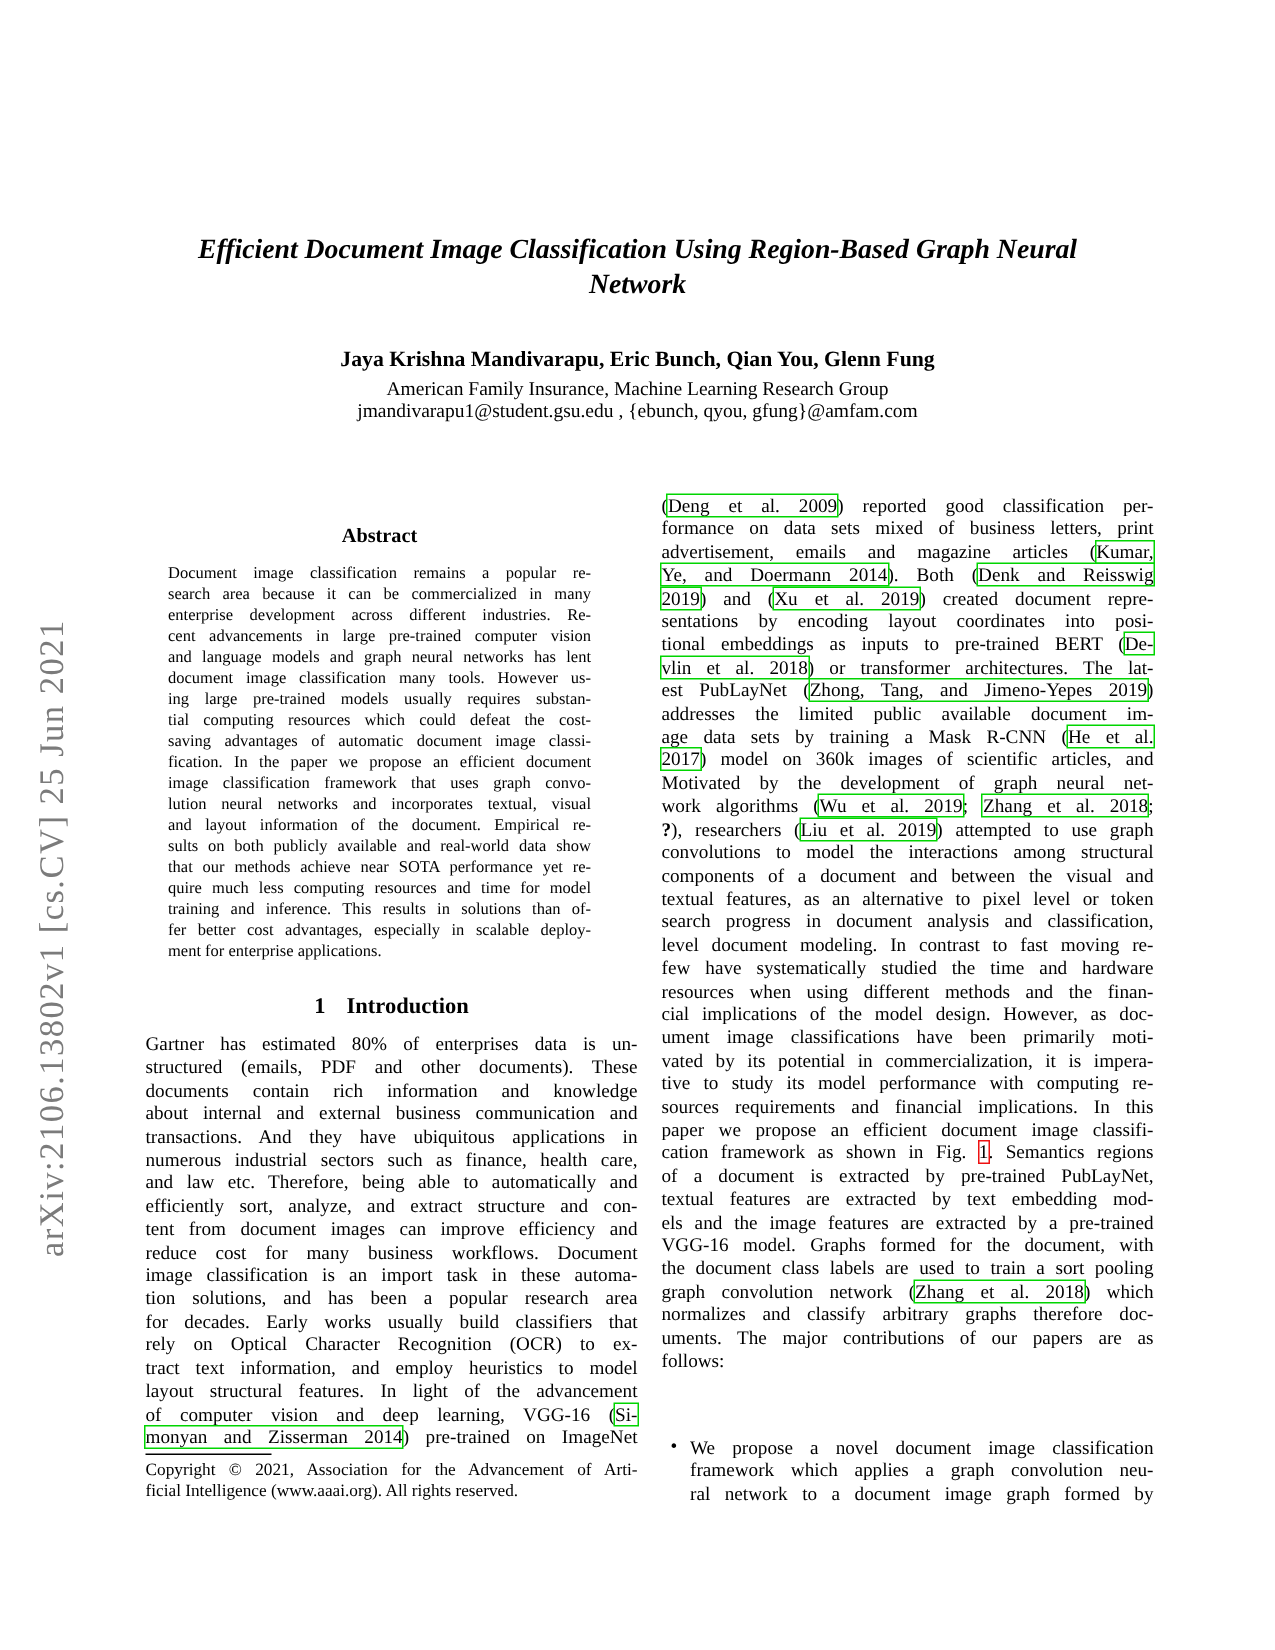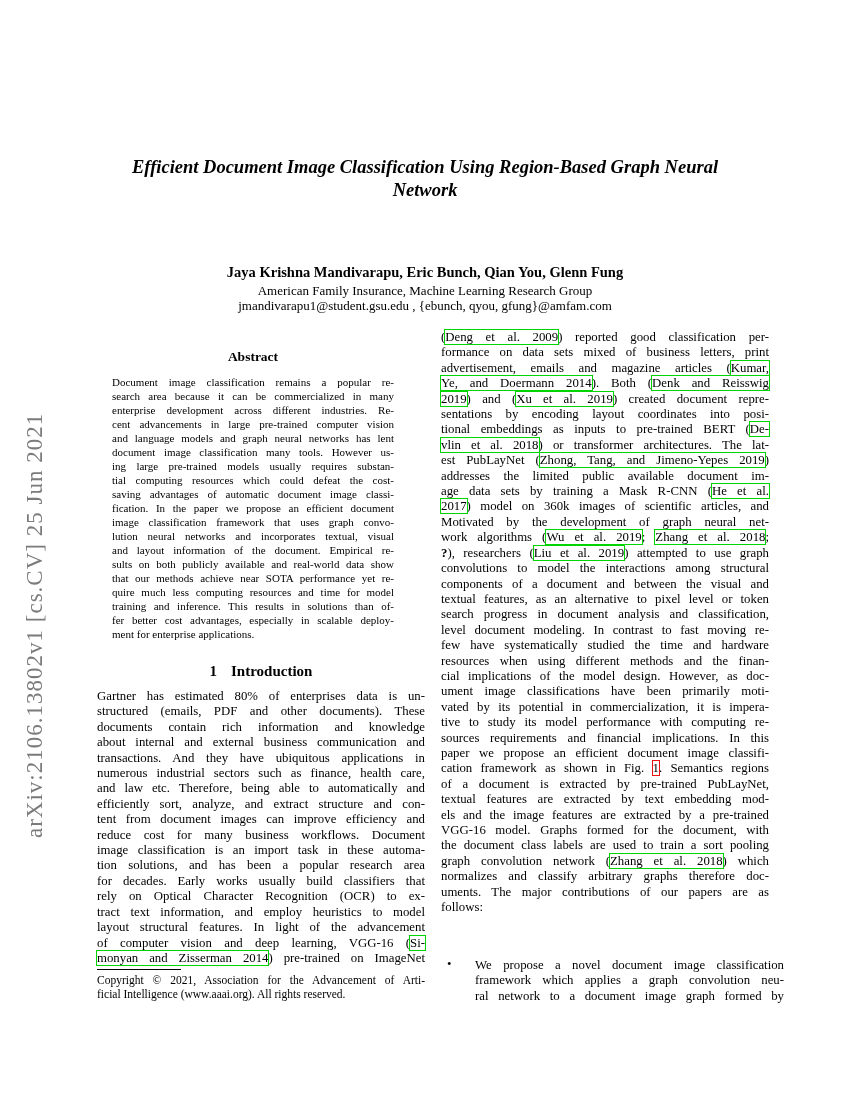--- a/index.html
+++ b/index.html
@@ -28,21 +28,21 @@
   .center-lines .line { text-align: center; text-align-last: center; }
 
   .title-block {
     position: absolute;
     left: 85px; top: 156px; width: 680px;
     font-weight: bold;
     font-size: 18.5px;
     line-height: 23px;
     font-style: italic;
   }
-  .byline { position: absolute; left: 85px; width: 680px; text-align: center; margin-top: 32px; }
+  .byline { position: absolute; left: 85px; width: 680px; text-align: center; }
   .authors     { top: 232px; font-weight: bold; font-size: 14.5px; }
   .affiliation { top: 251px; font-size: 13px; }
   .emails      { top: 266px; font-size: 13px; }
 
   .abstract-heading {
     position: absolute; left: 112px; top: 349px; width: 282px;
     text-align: center; font-weight: bold; font-size: 13.5px;
   }
   .abstract-body {
     position: absolute; left: 112px; top: 375px; width: 282px;
@@ -64,21 +64,21 @@
   .footnote {
     position: absolute; left: 97px; top: 973px; width: 328px;
     font-size: 11.5px; line-height: 14.3px;
   }
   .right-body {
     position: absolute; left: 441px; top: 330px; width: 328px;
     font-size: 12.8px; line-height: 15.4px;
   }
   .bullet-item { position: absolute; left: 441px; top: 958px; width: 328px; }
   .bullet-marker { position: absolute; left: 6px; top: -1px; font-size: 12.8px; }
-  .bullet-lines { margin-left: 34px; width: 309px; font-size: 12.8px; line-height: 15.4px; }
+  .bullet-lines { margin-left: 19px; width: 309px; font-size: 12.8px; line-height: 15.4px; }
 
   .cite   { outline: 1px solid #00d500; }
   .figref { outline: 1px solid #ee1111; }
 </style>
 </head>
 <body>
 
 <div class="page">
 
   <div class="watermark">arXiv:2106.13802v1 [cs.CV] 25 Jun 2021</div>

